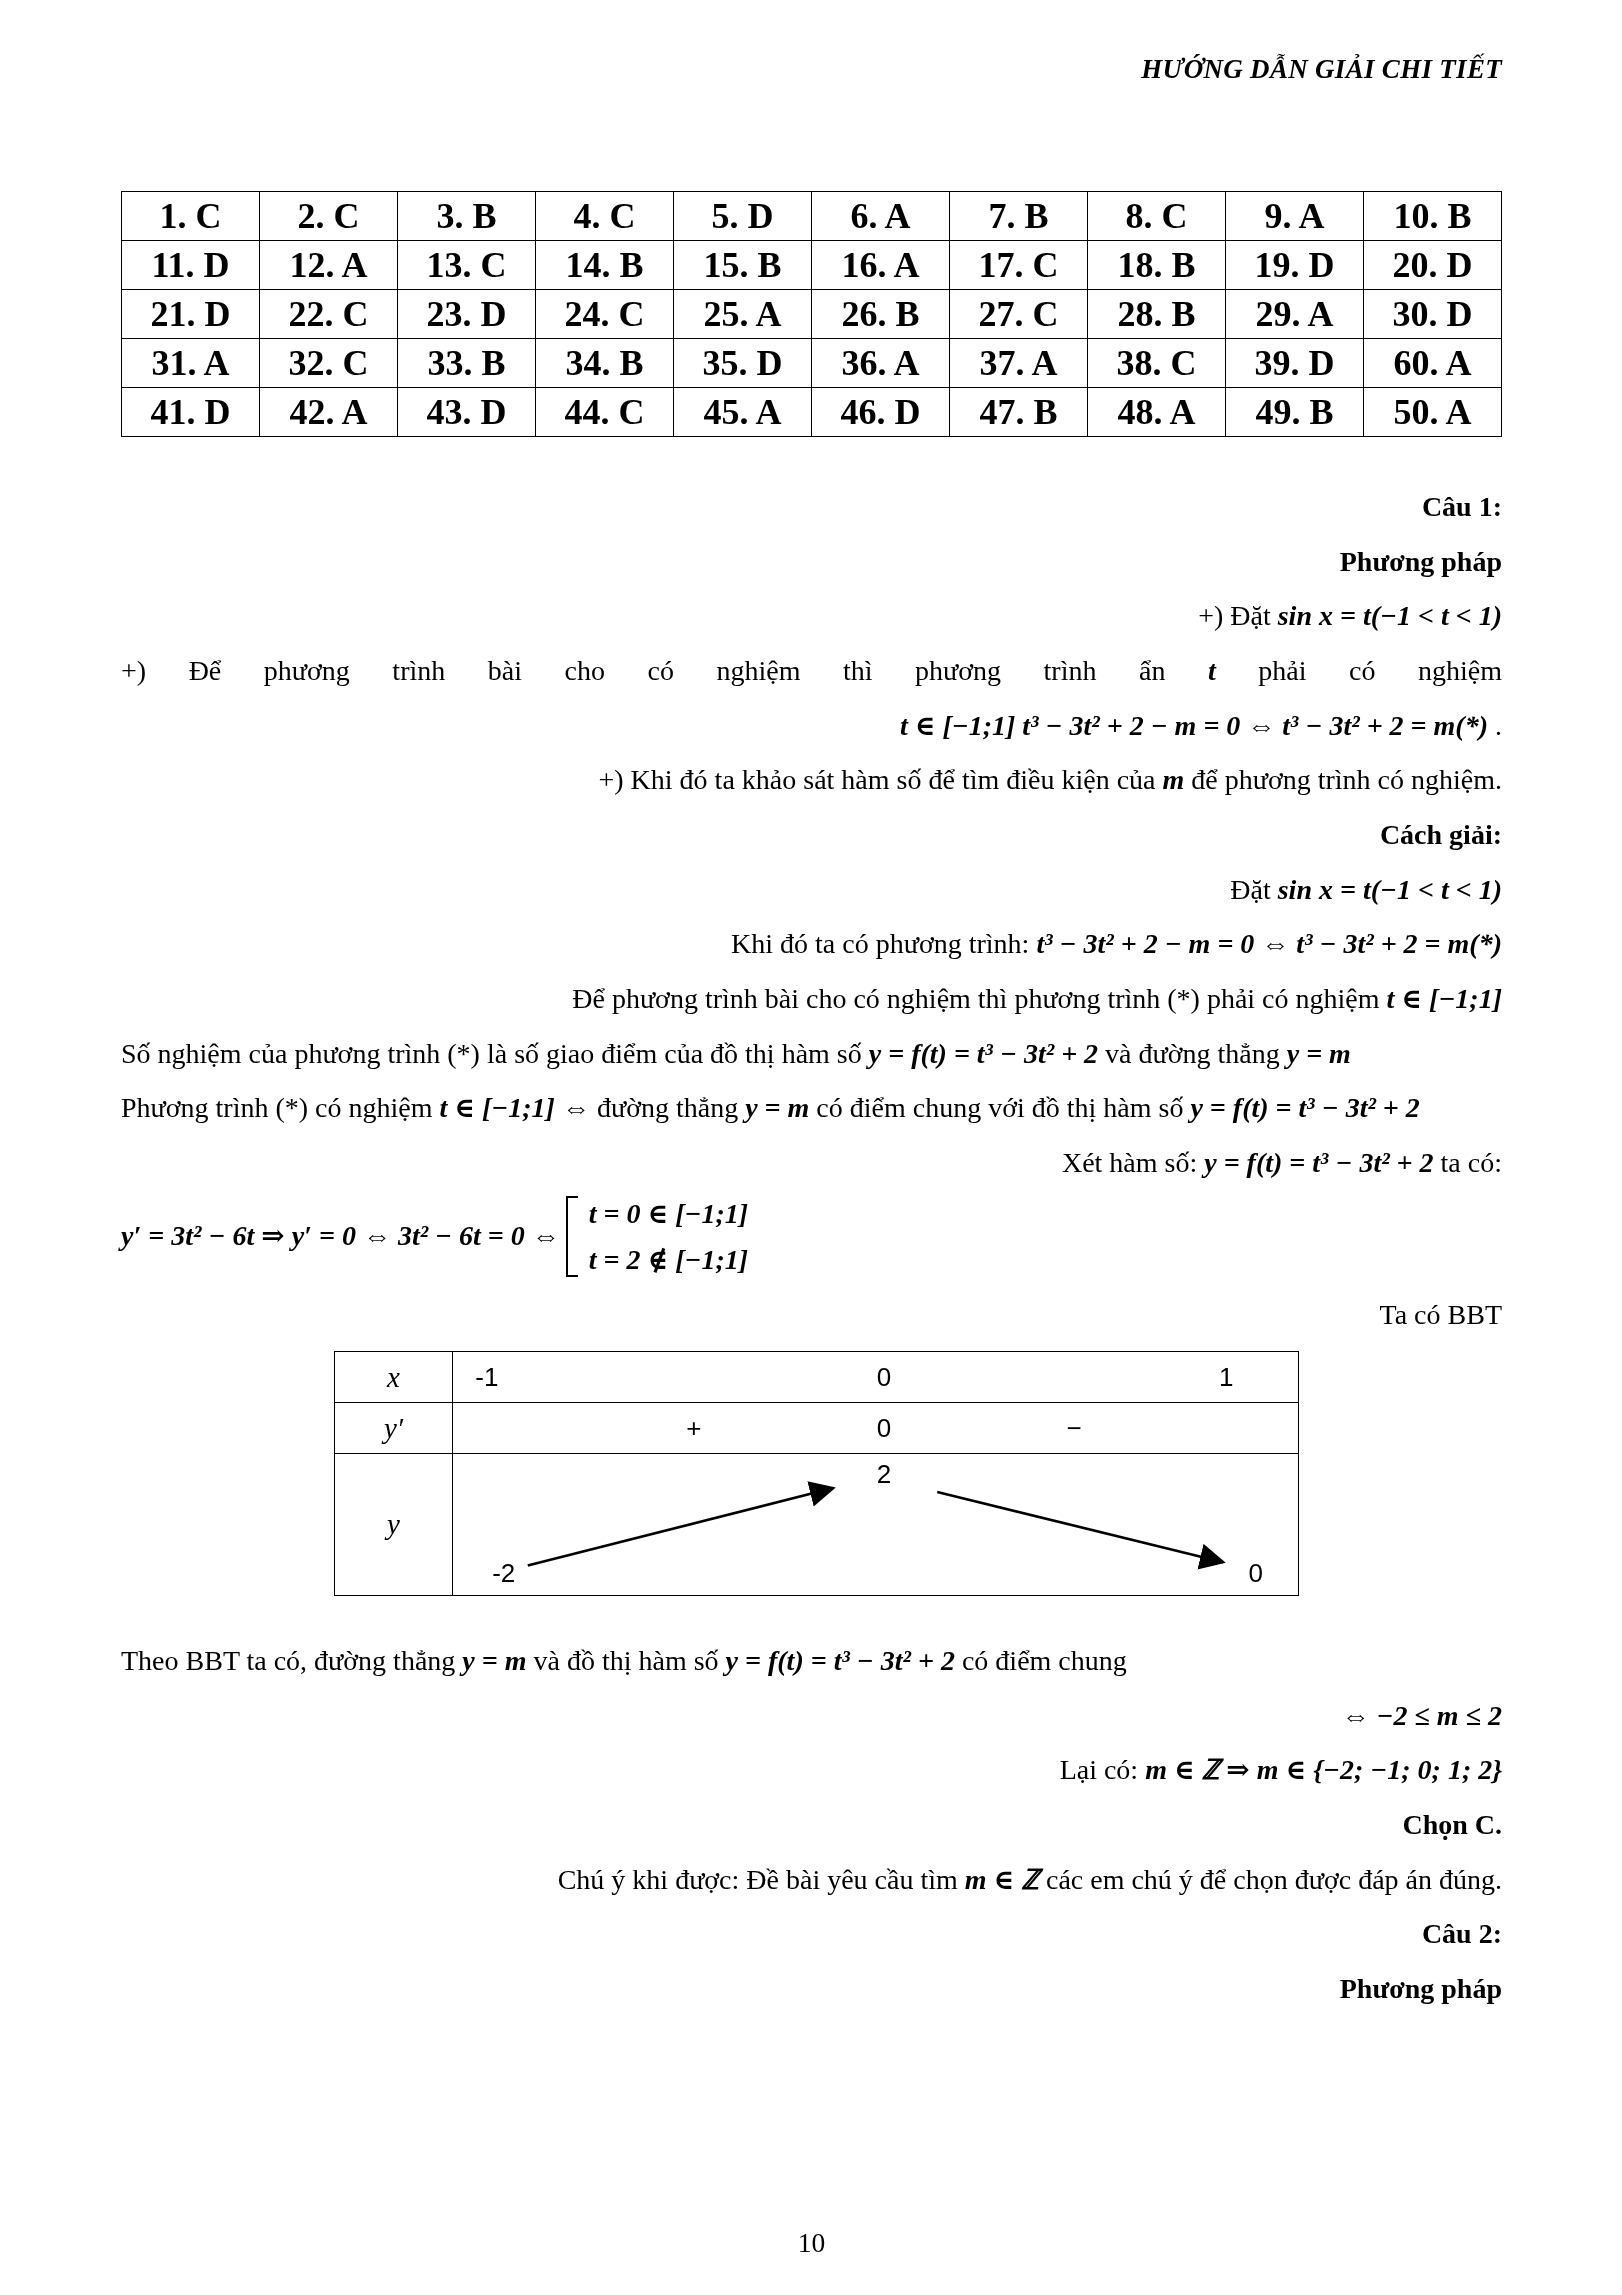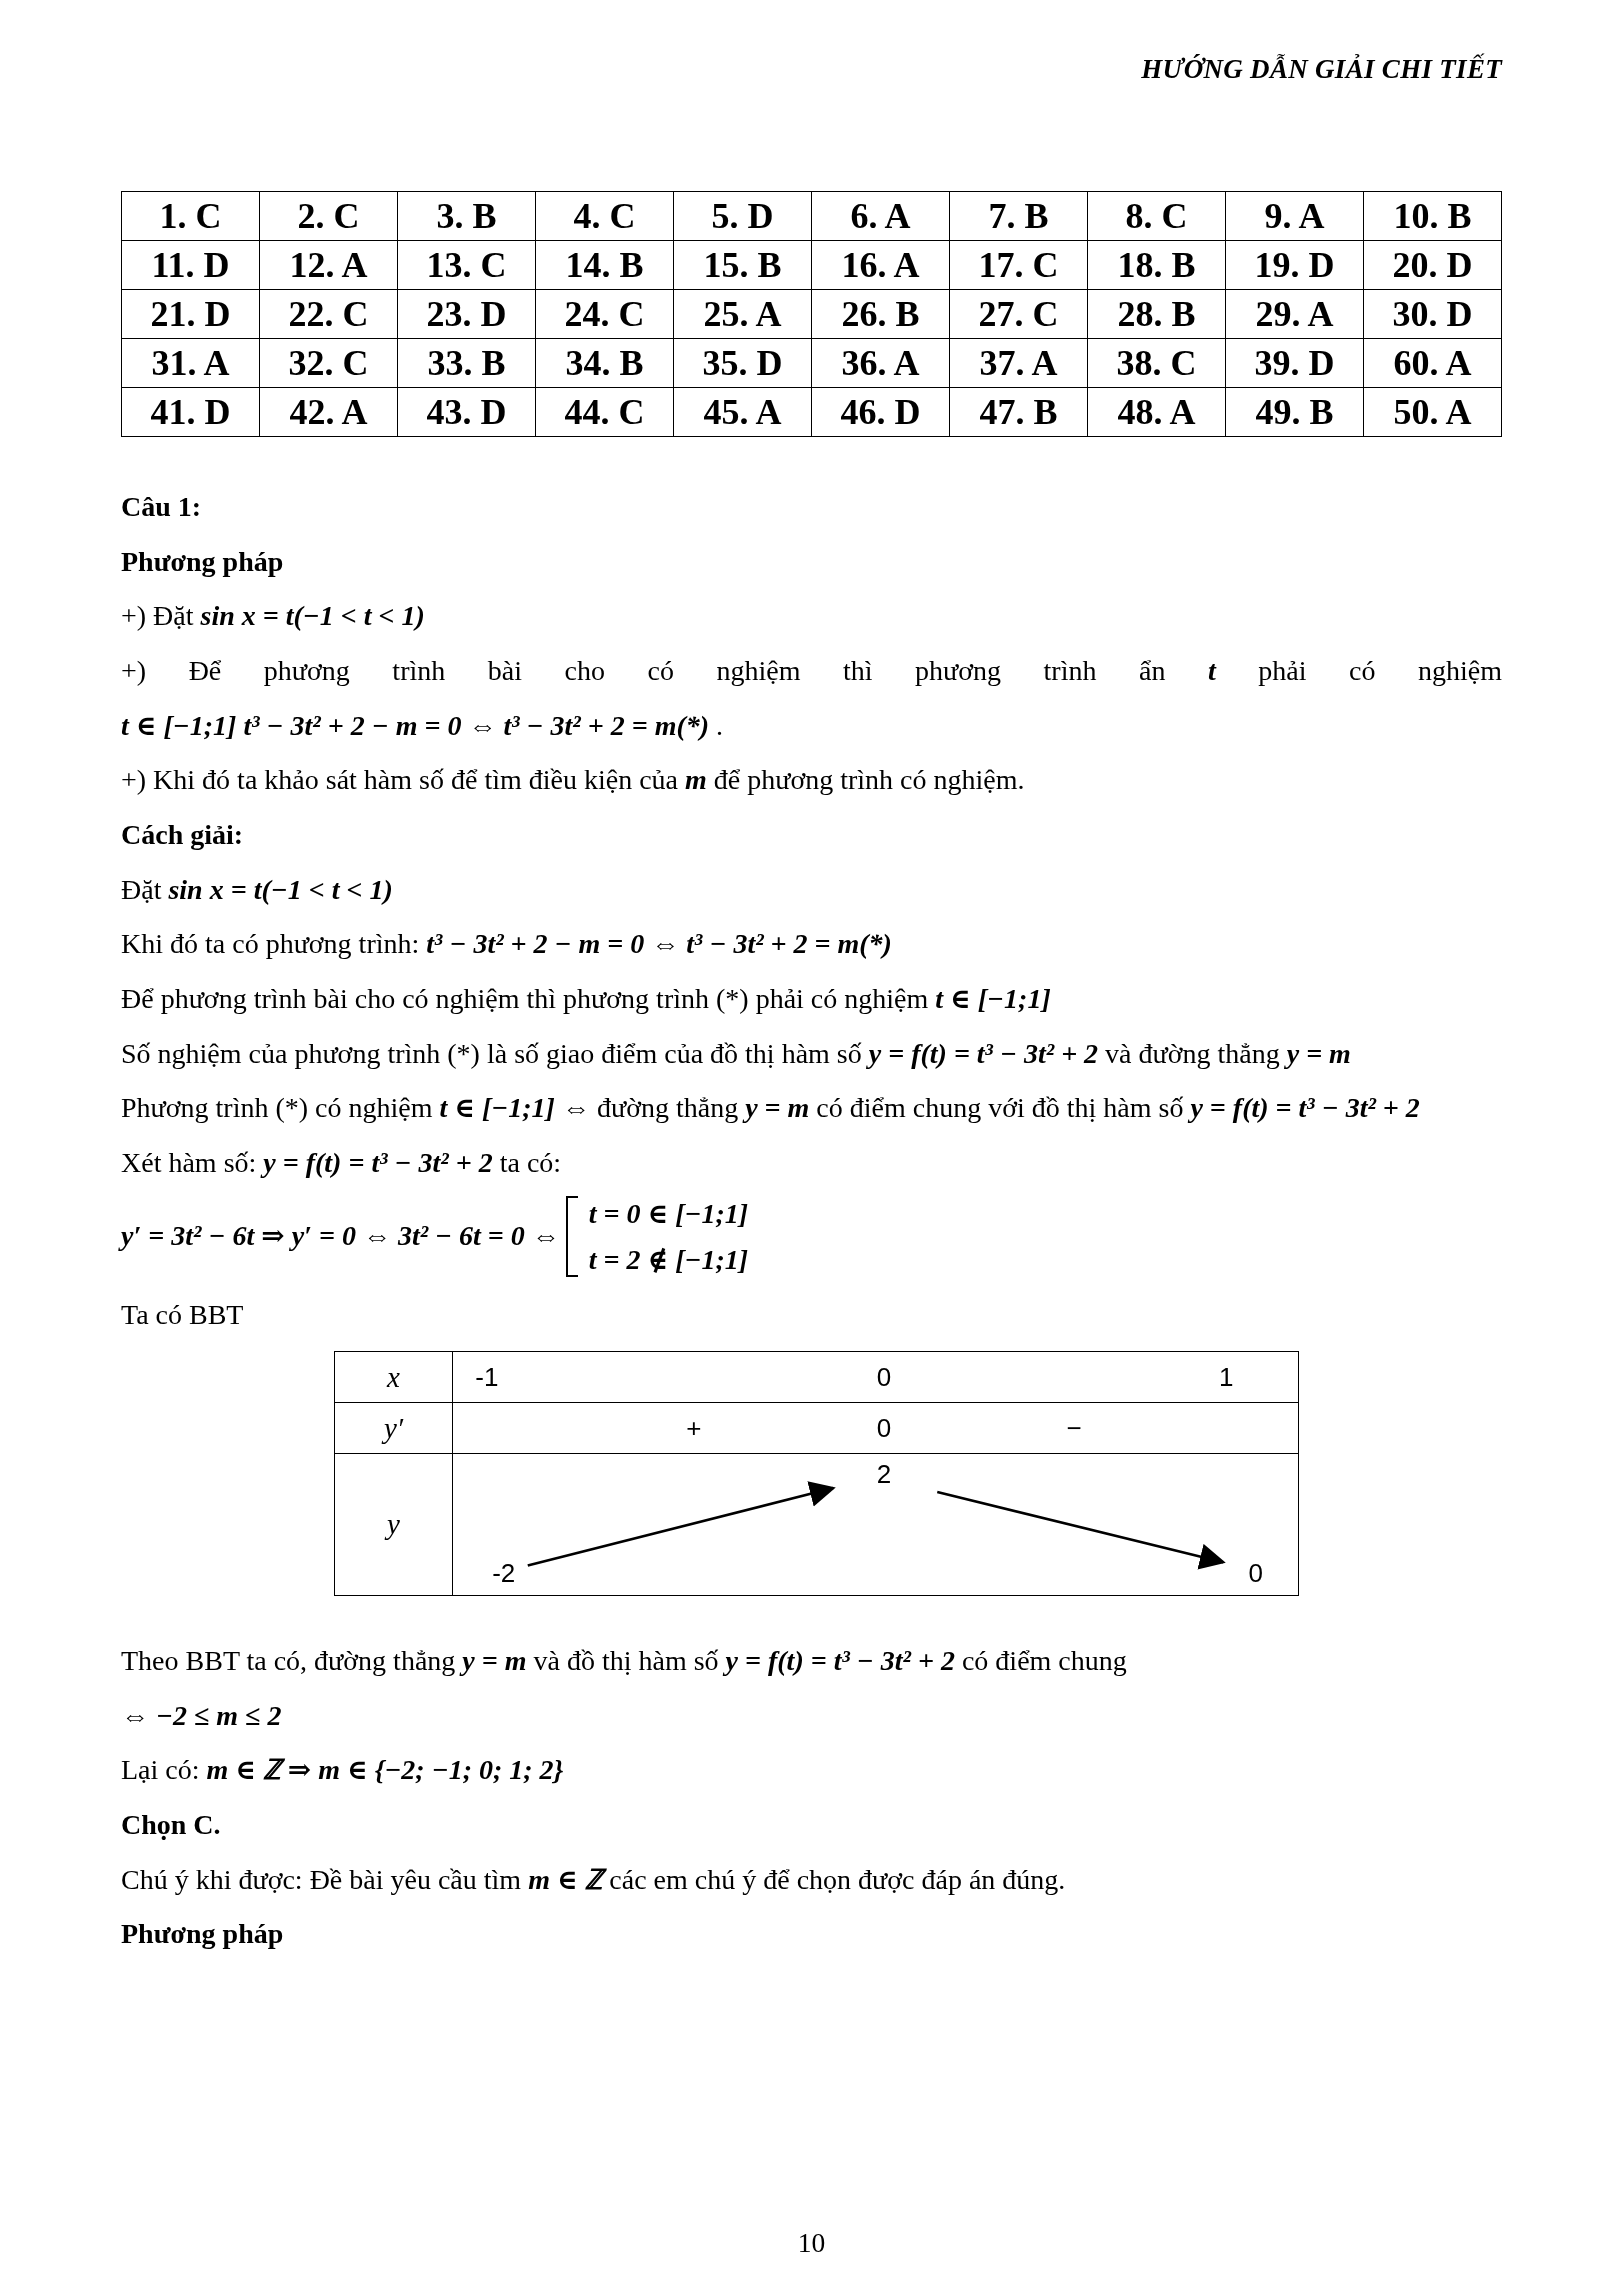--- a/index.html
+++ b/index.html
@@ -35,20 +35,21 @@
     text-align: center;
     vertical-align: middle;
     font-weight: bold;
     font-size: 36px;
   }
 
   .para {
     font-size: 28px;
     line-height: 1.72;
     margin: 0 0 6.5px 0;
+    text-align: right;
   }
   .just  { text-align: justify; }
   .jlast { text-align: justify; text-align-last: justify; }
   .seg-b { font-weight: bold; }
   .seg-m { font-style: italic; font-weight: bold; }
 
   
   .formula-row {
     display: flex;
     align-items: center;
@@ -253,18 +254,19 @@
         <span class="bv" style="left:95%; bottom:6.5px">0</span>
       </div>
     </div>
   </div>
 
   <p class="para just"><span>Theo BBT ta có, đường thẳng  </span><span class="seg-m">y = m</span><span>  và đồ thị hàm số  </span><span class="seg-m">y = f(t) = t³ − 3t² + 2</span><span>  có điểm chung</span></p>
   <p class="para"><span class="seg-m">⇔ −2 ≤ m ≤ 2</span></p>
   <p class="para"><span>Lại có:  </span><span class="seg-m">m ∈ ℤ ⇒ m ∈ {−2; −1; 0; 1; 2}</span></p>
   <p class="para"><span class="seg-b">Chọn C.</span></p>
   <p class="para"><span>Chú ý khi được: Đề bài yêu cầu tìm  </span><span class="seg-m">m ∈ ℤ</span><span> các em chú ý để chọn được đáp án đúng.</span></p>
+  <p class="para"><span class="seg-b">Câu 2:</span></p>
   <p class="para"><span class="seg-b">Phương pháp</span></p>
 
 </div>
 
 <div class="page-footer">10</div>
 
 
 </body></html>

